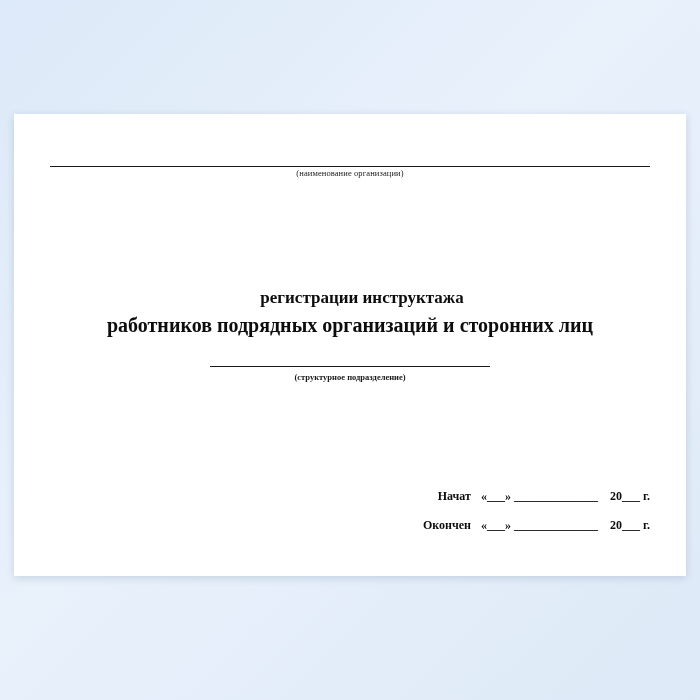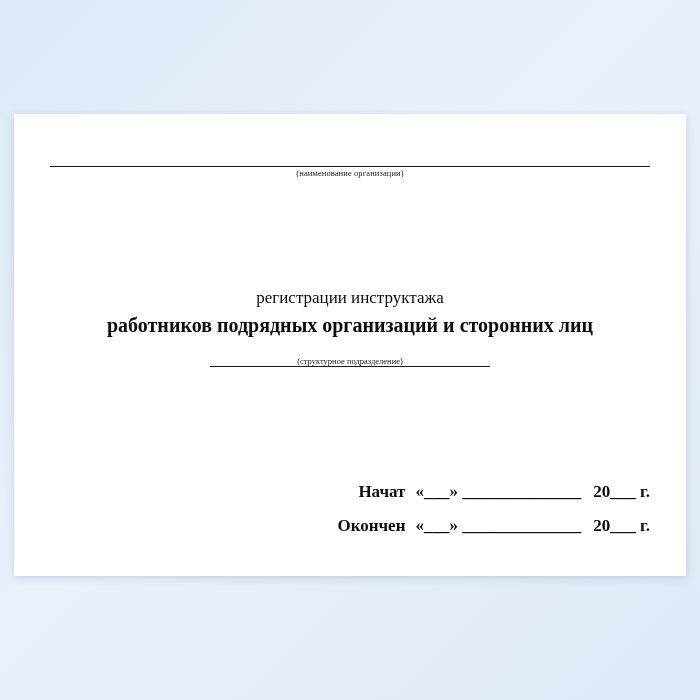--- a/index.html
+++ b/index.html
@@ -63,26 +63,26 @@
     top: 134px;
     width: 600px;
     text-align: center;
     font-size: 25px;
     font-weight: bold;
     letter-spacing: 7px;
     color: #0d0d0d;
   }
   .title-sub1 {
     position: absolute;
-    left: 0;
+    left: 12px;
     top: 174px;
     width: 600px;
     text-align: center;
     font-size: 17px;
-    font-weight: normal;
+    font-weight: bold;
     color: #0d0d0d;
   }
   .title-sub2 {
     position: absolute;
     left: 0;
     top: 200px;
     width: 600px;
     text-align: center;
     font-size: 20px;
     font-weight: bold;
@@ -93,42 +93,44 @@
   .sub-rule {
     position: absolute;
     left: 160px;
     top: 252px;
     width: 280px;
     border-bottom: 1px solid #1a1a1a;
   }
   .sub-caption {
     position: absolute;
     left: 160px;
-    top: 242px;
+    top: 258px;
     width: 280px;
     text-align: center;
     font-size: 8.5px;
     color: #1a1a1a;
+    font-weight: bold;
   }
 
   
   .dates {
     position: absolute;
     left: 0;
     top: 368px;
     width: 600px;
   }
   .date-row {
     display: flex;
     justify-content: flex-end;
     align-items: baseline;
-    font-size: 17px;
+    font-size: 12px;
     font-weight: bold;
     color: #0d0d0d;
     margin-bottom: 14px;
+    margin-top: 7px;
   }
   .date-label {
     margin-right: 10px;
     white-space: pre;
   }
   .date-fields {
     white-space: pre;
     margin-right: 12px;
     text-align: right;
   }

